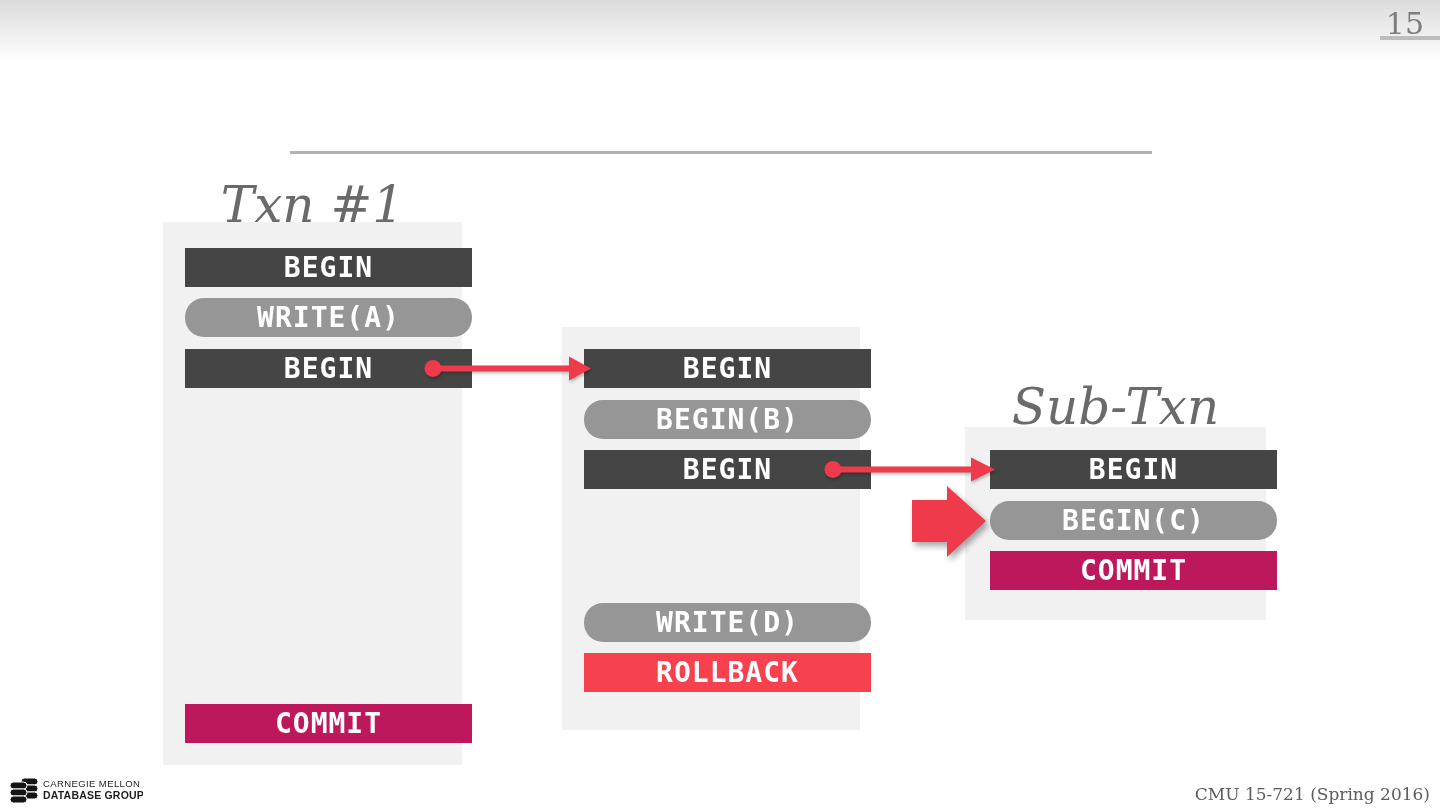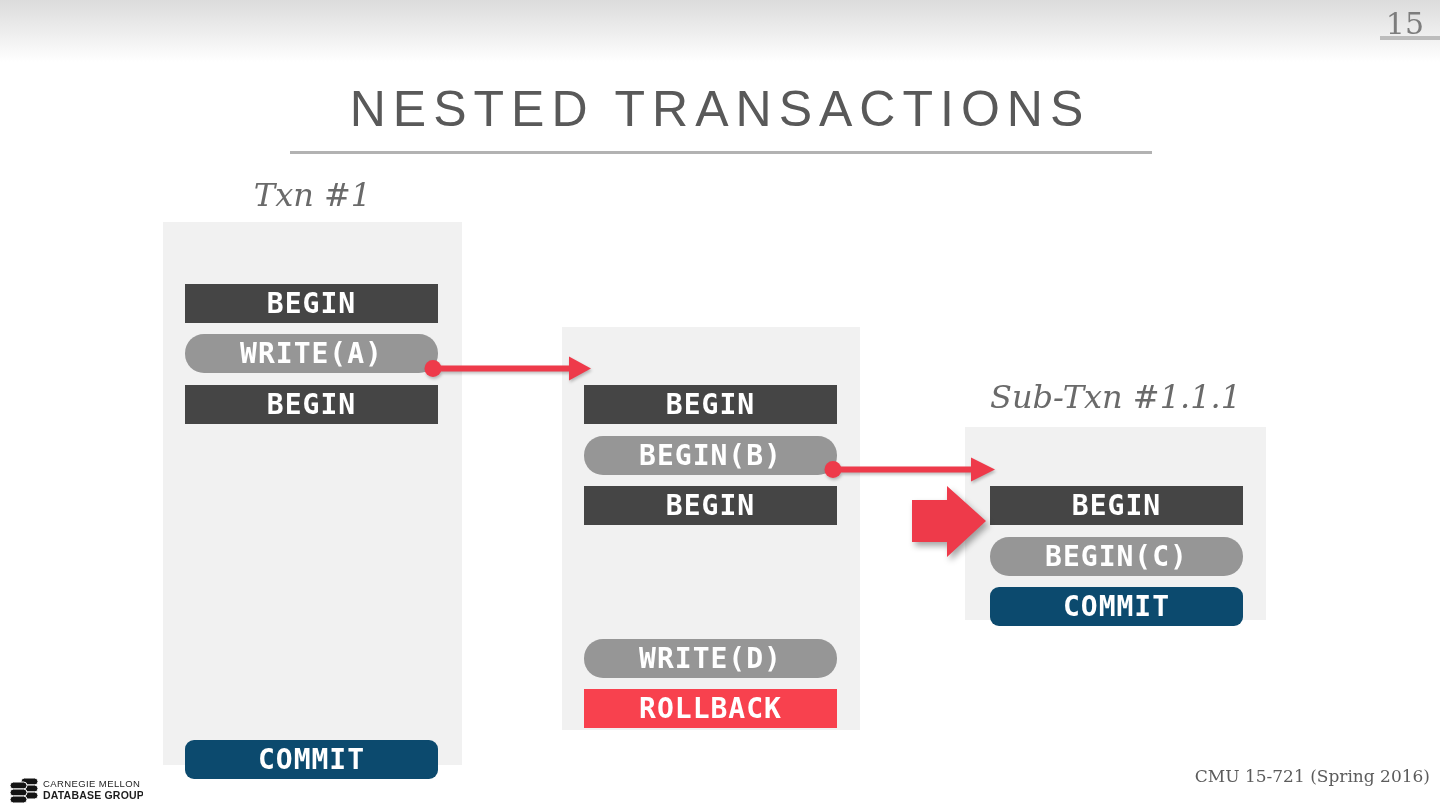--- a/index.html
+++ b/index.html
@@ -18,62 +18,61 @@
   .page-number-rule { position:absolute; top:36px; right:0; width:60px; height:4px; background:#bdbdbd; }
 
   
   .title { position:absolute; top:80px; left:0; right:0; text-align:center;
     font-family:"Liberation Sans", sans-serif; font-weight:300; font-size:50px;
     letter-spacing:7px; color:#595959; }
   .title-rule { position:absolute; top:151px; left:290px; width:862px; height:3px; background:#b2b2b2; }
 
   
   .txn-label { position:absolute; text-align:center; font-family:"DejaVu Serif", serif;
-    font-style:italic; font-size:32px; color:#6a6a6a; }
+    font-style:italic; font-size:50px; color:#6a6a6a; }
   .label1 { left:163px; width:299px; top:176px; }
   .label2 { left:562px; width:298px; top:278px; }
   .label3 { left:965px; width:301px; top:378px; }
 
   
   .txn-box { position:absolute; background:#f1f1f1; }
   .box1 { left:163px; top:222px; width:299px; height:543px; }
   .box2 { left:562px; top:327px; width:298px; height:403px; }
   .box3 { left:965px; top:427px; width:301px; height:193px; }
 
   
-  .op { position:absolute; left:22px; width:253px; height:39px;
+  .op { position:absolute; left:22px; width:287px; height:39px;
     font-family:"DejaVu Sans Mono", monospace; font-weight:bold; font-size:28px;
-    letter-spacing:1px; color:#ffffff; text-align:center; line-height:39px;margin-top:36px; }
+    letter-spacing:1px; color:#ffffff; text-align:center; line-height:39px; }
   .box3 .op { left:25px; }
   .op.begin    { background:#454545; }
   .op.write    { background:#969696;border-radius:19px; }
-  .op.commit   { background:#0c4a6e;border-radius:9px; }
+  .op.commit   { background:#be185d; }
   .op.rollback { background:#f8414e; }
 
   
   .overlay { position:absolute; top:0; left:0; width:1440px; height:810px; pointer-events:none; }
   .thin-arrow { filter:drop-shadow(1px 2px 1.5px rgba(0,0,0,0.25)); }
   .block-arrow { filter:drop-shadow(3px 4px 3px rgba(0,0,0,0.35)); }
 
   
   .logo { position:absolute; left:8px; bottom:4px; }
-  .credit { position:absolute; right:10px; bottom:24px; font-family:"DejaVu Serif", serif;
+  .credit { position:absolute; right:10px; bottom:6px; font-family:"DejaVu Serif", serif;
     font-size:17px; color:#5c5c5c;margin-top:30px; }
 </style>
 </head>
 <body>
 
 <div class="slide">
 
   <div class="top-gradient"></div>
 
   <div class="page-number">15</div>
   <div class="page-number-rule"></div>
 
-  <h1 class="title">NESTED TRANSACTIONS</h1>
   <div class="title-rule"></div>
 
   <div class="txn-label label1">Txn #1</div>
   <div class="txn-box box1">
     <div class="op begin" style="top:26px">BEGIN</div>
     <div class="op write" style="top:76px">WRITE(A)</div>
     <div class="op begin" style="top:127px">BEGIN</div>
     <div class="op commit" style="top:482px">COMMIT</div>
   </div>
 

